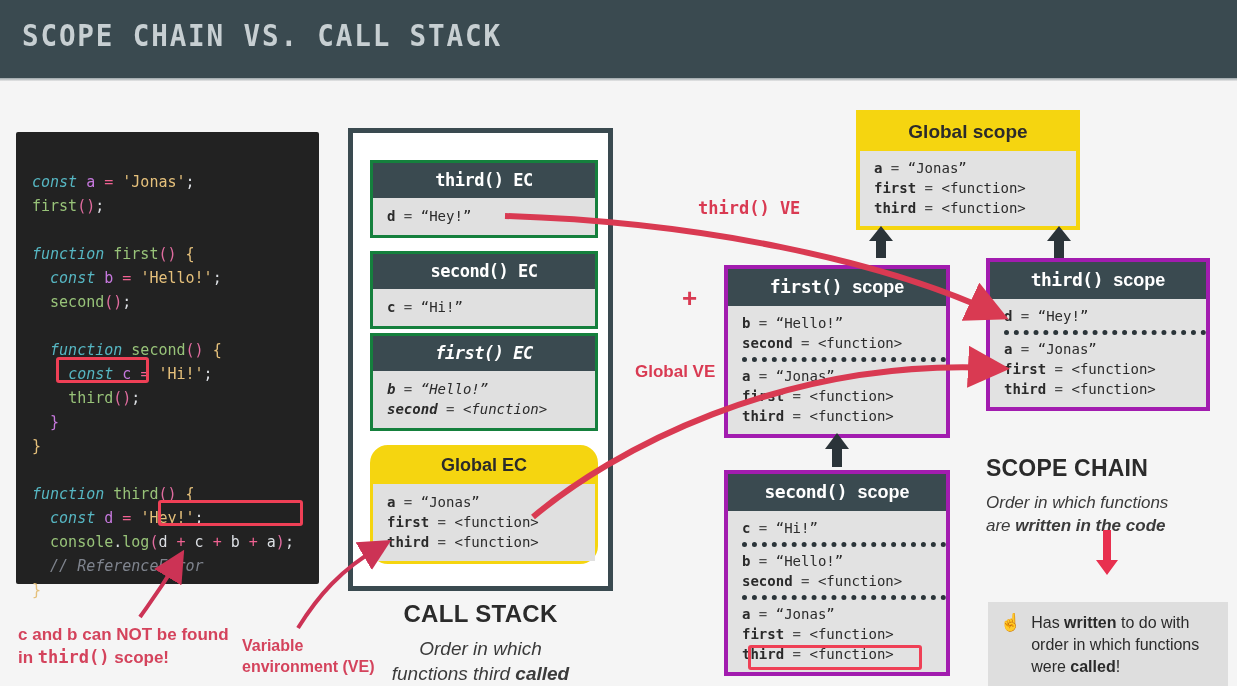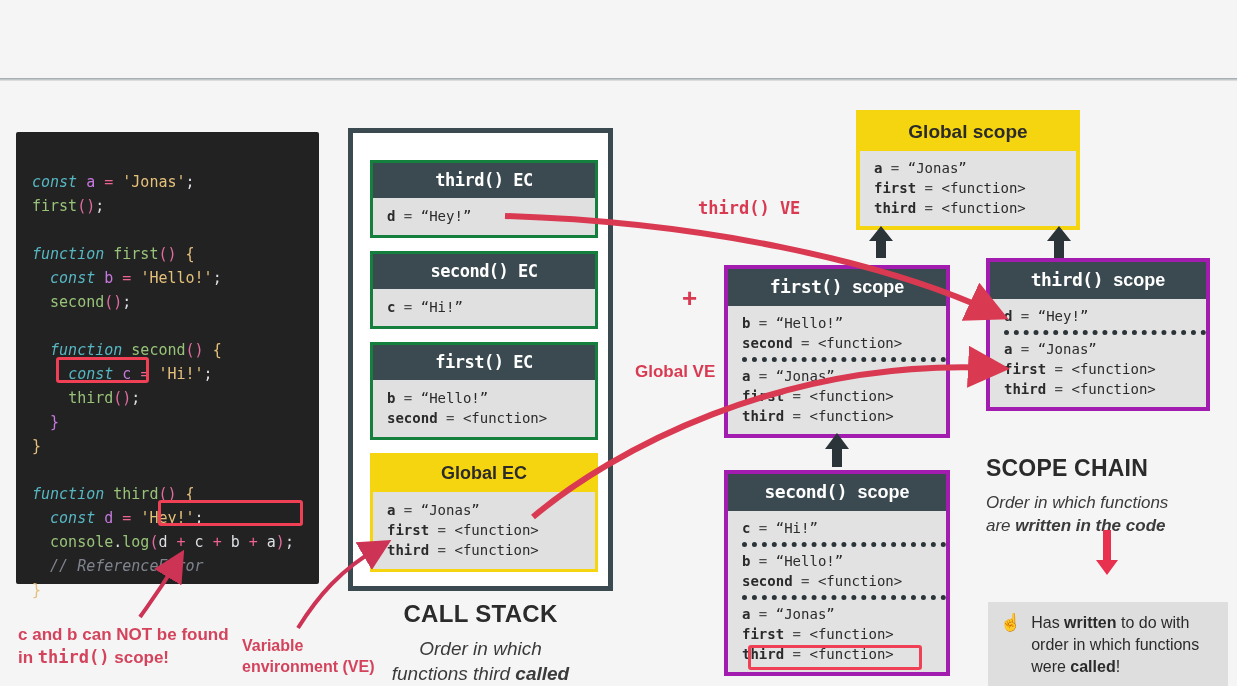--- a/index.html
+++ b/index.html
@@ -189,20 +189,23 @@
   .red-outline {
     position: absolute; border: 3px solid #ef4056; border-radius: 3px;
     pointer-events: none;
   }
 </style>
 </head>
 <body>
 
 <div id="root">
 
+  <div id="header">
+    <div id="header-title">SCOPE CHAIN VS. CALL STACK</div>
+  </div>
   <div id="header-rule"></div>
 
   <div id="code-panel">
 <span class="kw">const</span> <span class="var">a</span> <span class="op">=</span> <span class="str">'Jonas'</span><span class="plain">;</span>
 <span class="fn">first</span><span class="pink">()</span><span class="plain">;</span>
 
 <span class="kw">function</span> <span class="fn">first</span><span class="pink">()</span> <span class="brc">{</span>
   <span class="kw">const</span> <span class="var">b</span> <span class="op">=</span> <span class="str">'Hello!'</span><span class="plain">;</span>
   <span class="fn">second</span><span class="pink">()</span><span class="plain">;</span>
 
@@ -230,29 +233,29 @@
       </div>
     </div>
 
     <div class="ec-box" style="top:118px;">
       <div class="ec-title">second() EC</div>
       <div class="ec-body">
         <div><b class="vn">c</b><span class="dim"> = </span><span>“Hi!”</span></div>
       </div>
     </div>
 
-    <div class="ec-box" style="top:209px;">
+    <div class="ec-box" style="top:200px;font-style:italic;">
       <div class="ec-title">first() EC</div>
       <div class="ec-body">
         <div><b class="vn">b</b><span class="dim"> = </span><span>“Hello!”</span></div>
         <div><b class="vn">second</b><span class="dim"> = </span><span>&lt;function&gt;</span></div>
       </div>
     </div>
 
-    <div class="ec-box global" style="top:320px;">
+    <div class="ec-box global" style="top:312px;border-radius:18px;">
       <div class="ec-title">Global EC</div>
       <div class="ec-body">
         <div><b class="vn">a</b><span class="dim"> = </span><span>“Jonas”</span></div>
         <div><b class="vn">first</b><span class="dim"> = </span><span>&lt;function&gt;</span></div>
         <div><b class="vn">third</b><span class="dim"> = </span><span>&lt;function&gt;</span></div>
       </div>
     </div>
   </div>
 
   <div id="callstack-caption">

